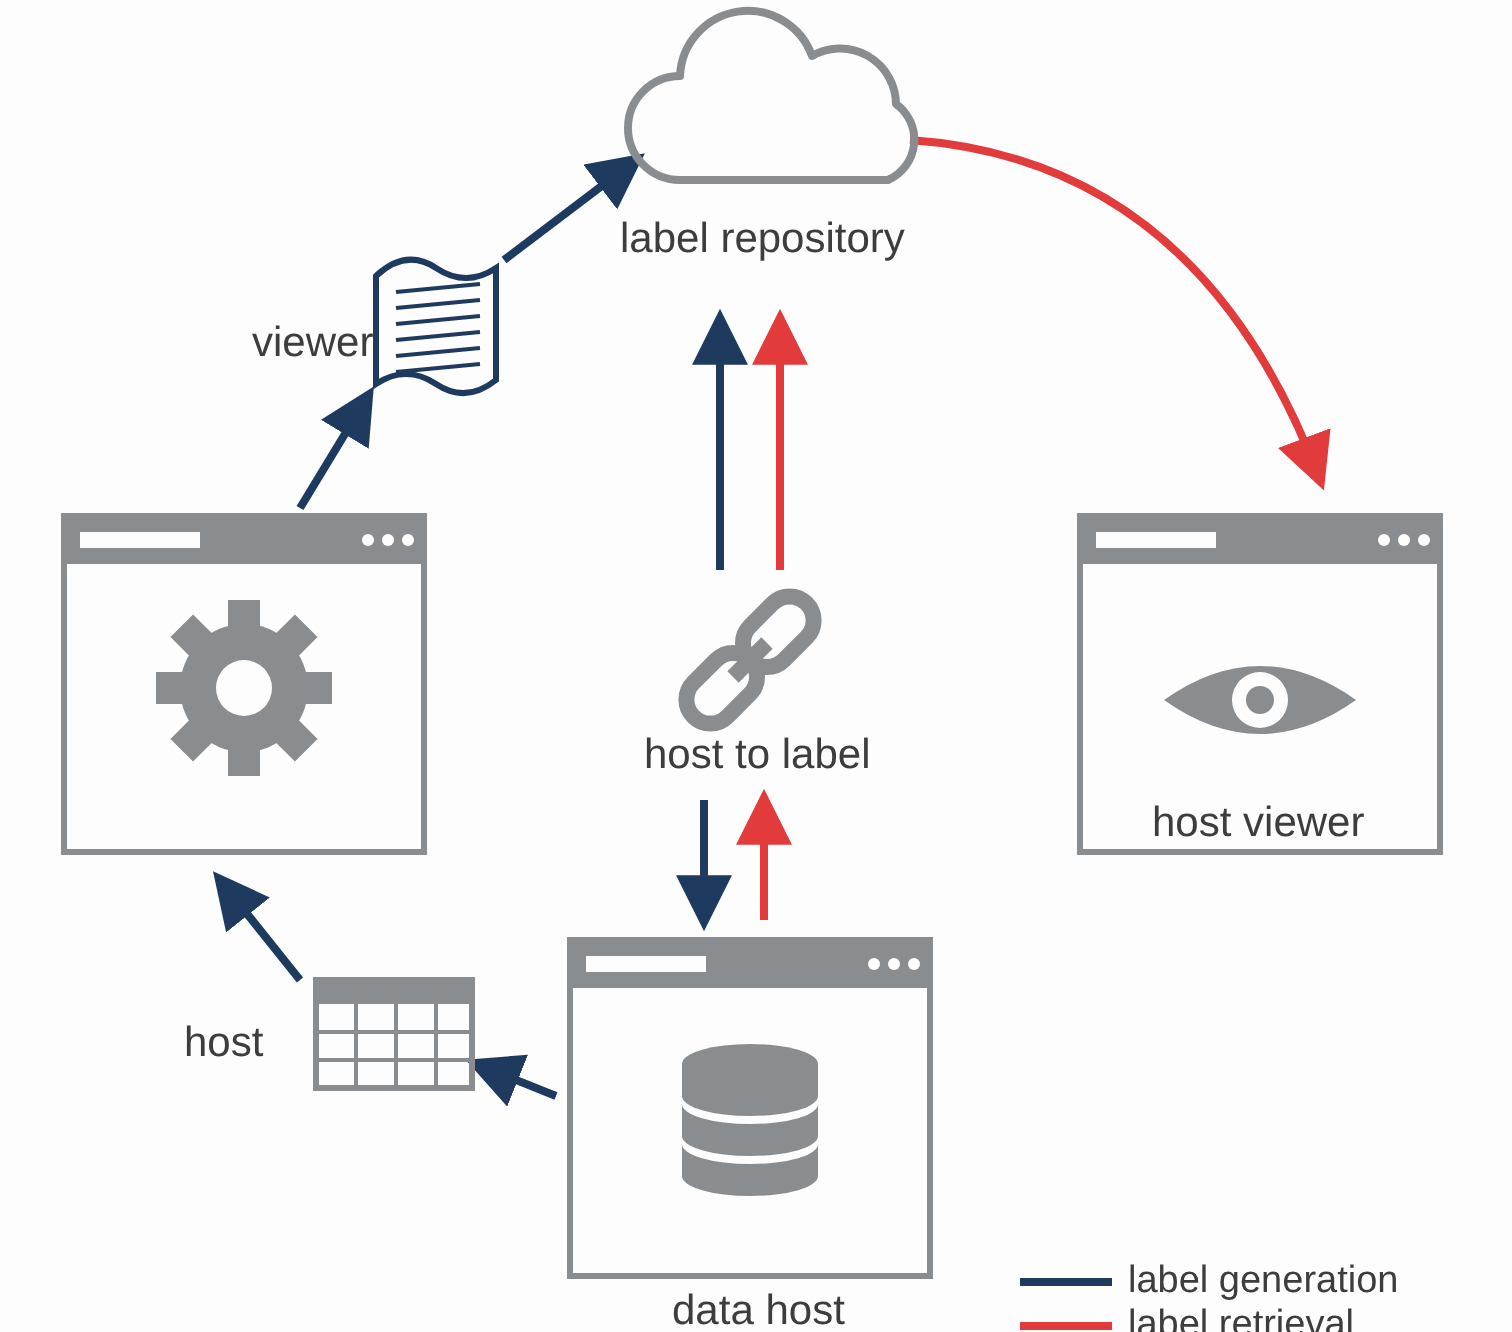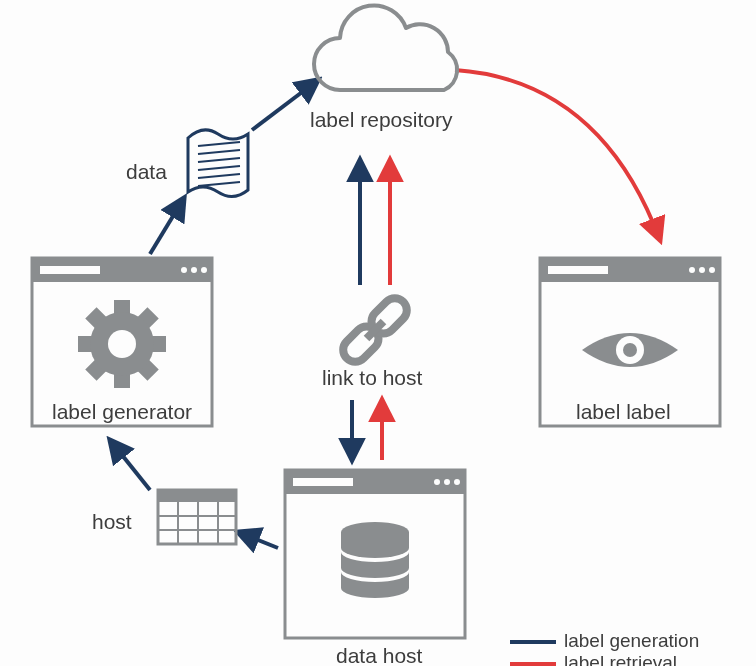--- a/index.html
+++ b/index.html
@@ -160,24 +160,23 @@
     <rect x="0" y="0" width="78" height="12" fill="#8a8d8f"></rect>
     <line x1="0" y1="26" x2="78" y2="26" stroke="#8a8d8f" stroke-width="2"></line>
     <line x1="0" y1="40" x2="78" y2="40" stroke="#8a8d8f" stroke-width="2"></line>
     <line x1="20" y1="0" x2="20" y2="54" stroke="#8a8d8f" stroke-width="2"></line>
     <line x1="40" y1="0" x2="40" y2="54" stroke="#8a8d8f" stroke-width="2"></line>
     <line x1="60" y1="0" x2="60" y2="54" stroke="#8a8d8f" stroke-width="2"></line>
   </g>
 </svg>
 
 <div class="label" style="left:310px; top:108px;">label repository</div>
-<div class="label" style="left:126px; top:160px;">data</div>
-<div class="label" style="left:52px;  top:400px;">label generator</div>
-<div class="label" style="left:576px; top:400px;">label label</div>
-<div class="label" style="left:322px; top:366px;">link to host</div>
+<div class="label" style="left:126px; top:160px;">viewer</div>
+<div class="label" style="left:576px; top:400px;">host viewer</div>
+<div class="label" style="left:322px; top:366px;">host to label</div>
 <div class="label" style="left:92px;  top:510px;">host</div>
 <div class="label" style="left:336px; top:644px;">data host</div>
 
 <div class="legend" style="left:510px; top:598px;margin-top:32px;">
   <div>
     <span class="swatch blue"></span><span>label generation</span>
   </div>
   <div>
     <span class="swatch red"></span><span>label retrieval</span>
   </div>

